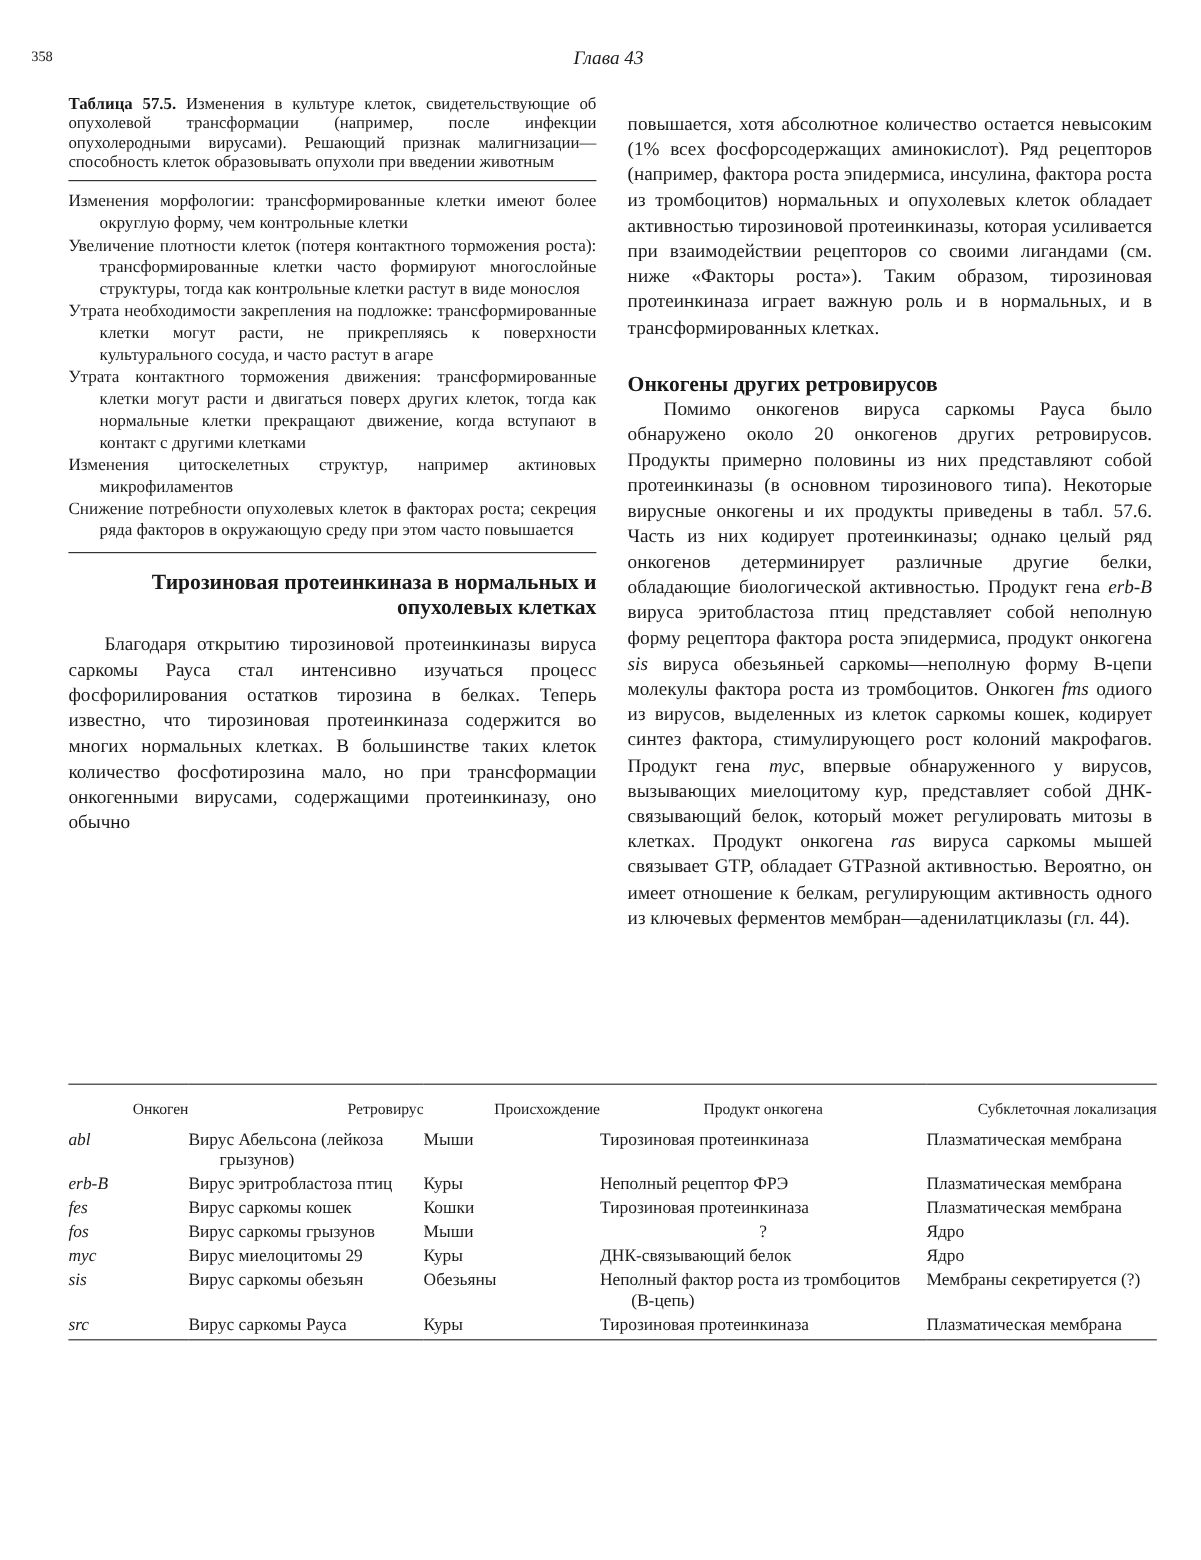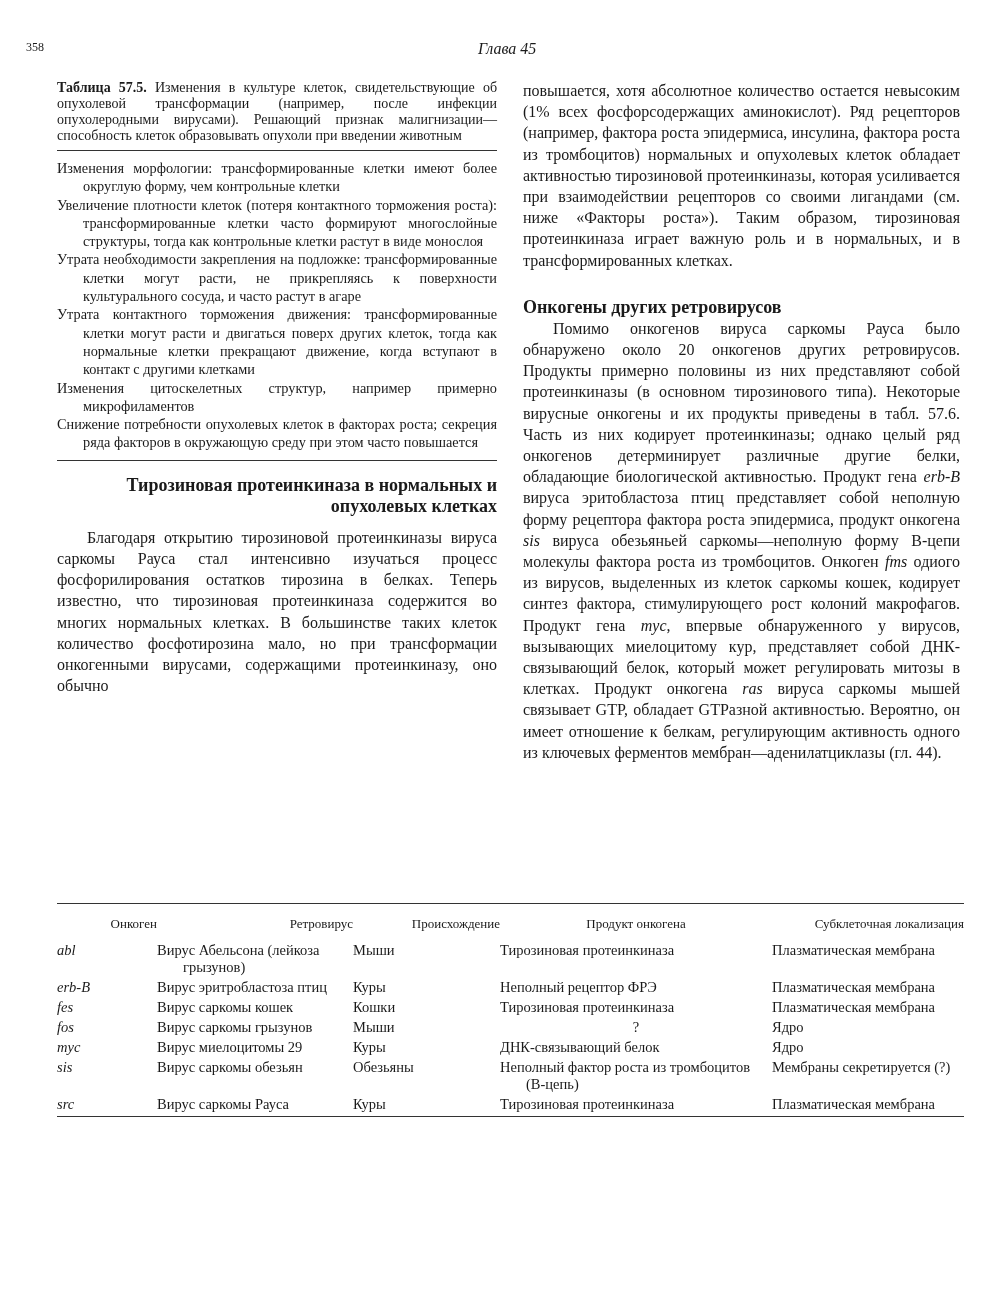--- a/index.html
+++ b/index.html
@@ -16,21 +16,21 @@
   }
   .running-head {
     position: absolute; left: 478px; top: 40px;
     font-size: 16px; font-style: italic;
   }
   
   .col-left {
     position: absolute; left: 57px; top: 80px; width: 440px;
   }
   .col-right {
-    position: absolute; left: 523px; top: 80px; width: 437px;
+    position: absolute; left: 523px; top: 93px; width: 437px;
   }
   .tcaption {
     font-size: 14px; line-height: 16px; text-align: justify;
   }
   .tcaption b { font-weight: bold; }
   .rule {
     border-top: 1.5px solid #333;
     margin: 6px 0 8px 0;
   }
   .t575-list { list-style: none; }
@@ -78,34 +78,34 @@
   .t576 td.orig { width: 147px; }
   .t576 td.prod { width: 272px; }
   .t576 td.loc { }
   .hang { display: block; padding-left: 26px; text-indent: -26px; }
   .center { text-align: center; }
 </style>
 </head>
 <body>
 
 <div class="page-num">358</div>
-<div class="running-head">Глава 45</div>
+<div class="running-head">Глава 43</div>
 
 <div class="col-left">
   <div class="tcaption">
     <b>Таблица 57.5.</b>
     <span>Изменения в культуре клеток, свидетельствующие об опухолевой трансформации (например, после инфекции опухолеродными вирусами). Решающий признак малигнизации—способность клеток образовывать опухоли при введении животным</span>
   </div>
   <div class="rule"></div>
   <ul class="t575-list">
     <li>Изменения морфологии: трансформированные клетки имеют более округлую форму, чем контрольные клетки</li>
     <li>Увеличение плотности клеток (потеря контактного торможения роста): трансформированные клетки часто формируют многослойные структуры, тогда как контрольные клетки растут в виде монослоя</li>
     <li>Утрата необходимости закрепления на подложке: трансформированные клетки могут расти, не прикрепляясь к поверхности культурального сосуда, и часто растут в агаре</li>
     <li>Утрата контактного торможения движения: трансформированные клетки могут расти и двигаться поверх других клеток, тогда как нормальные клетки прекращают движение, когда вступают в контакт с другими клетками</li>
-    <li>Изменения цитоскелетных структур, например примерно микрофиламентов</li>
+    <li>Изменения цитоскелетных структур, например актиновых микрофиламентов</li>
     <li>Снижение потребности опухолевых клеток в факторах роста; секреция ряда факторов в окружающую среду при этом часто повышается</li>
   </ul>
   <div class="rule" style="margin-top:8px;"></div>
 
   <h2 class="section-heading" style="margin-top:14px;text-align:right;">Тирозиновая протеинкиназа в нормальных и опухолевых клетках</h2>
   <div class="body-text">
     <p>Благодаря открытию тирозиновой протеинкиназы вируса саркомы Рауса стал интенсивно изучаться процесс фосфорилирования остатков тирозина в белках. Теперь известно, что тирозиновая протеинкиназа содержится во многих нормальных клетках. В большинстве таких клеток количество фосфотирозина мало, но при трансформации онкогенными вирусами, содержащими протеинкиназу, оно обычно</p>
   </div>
 </div>
 

